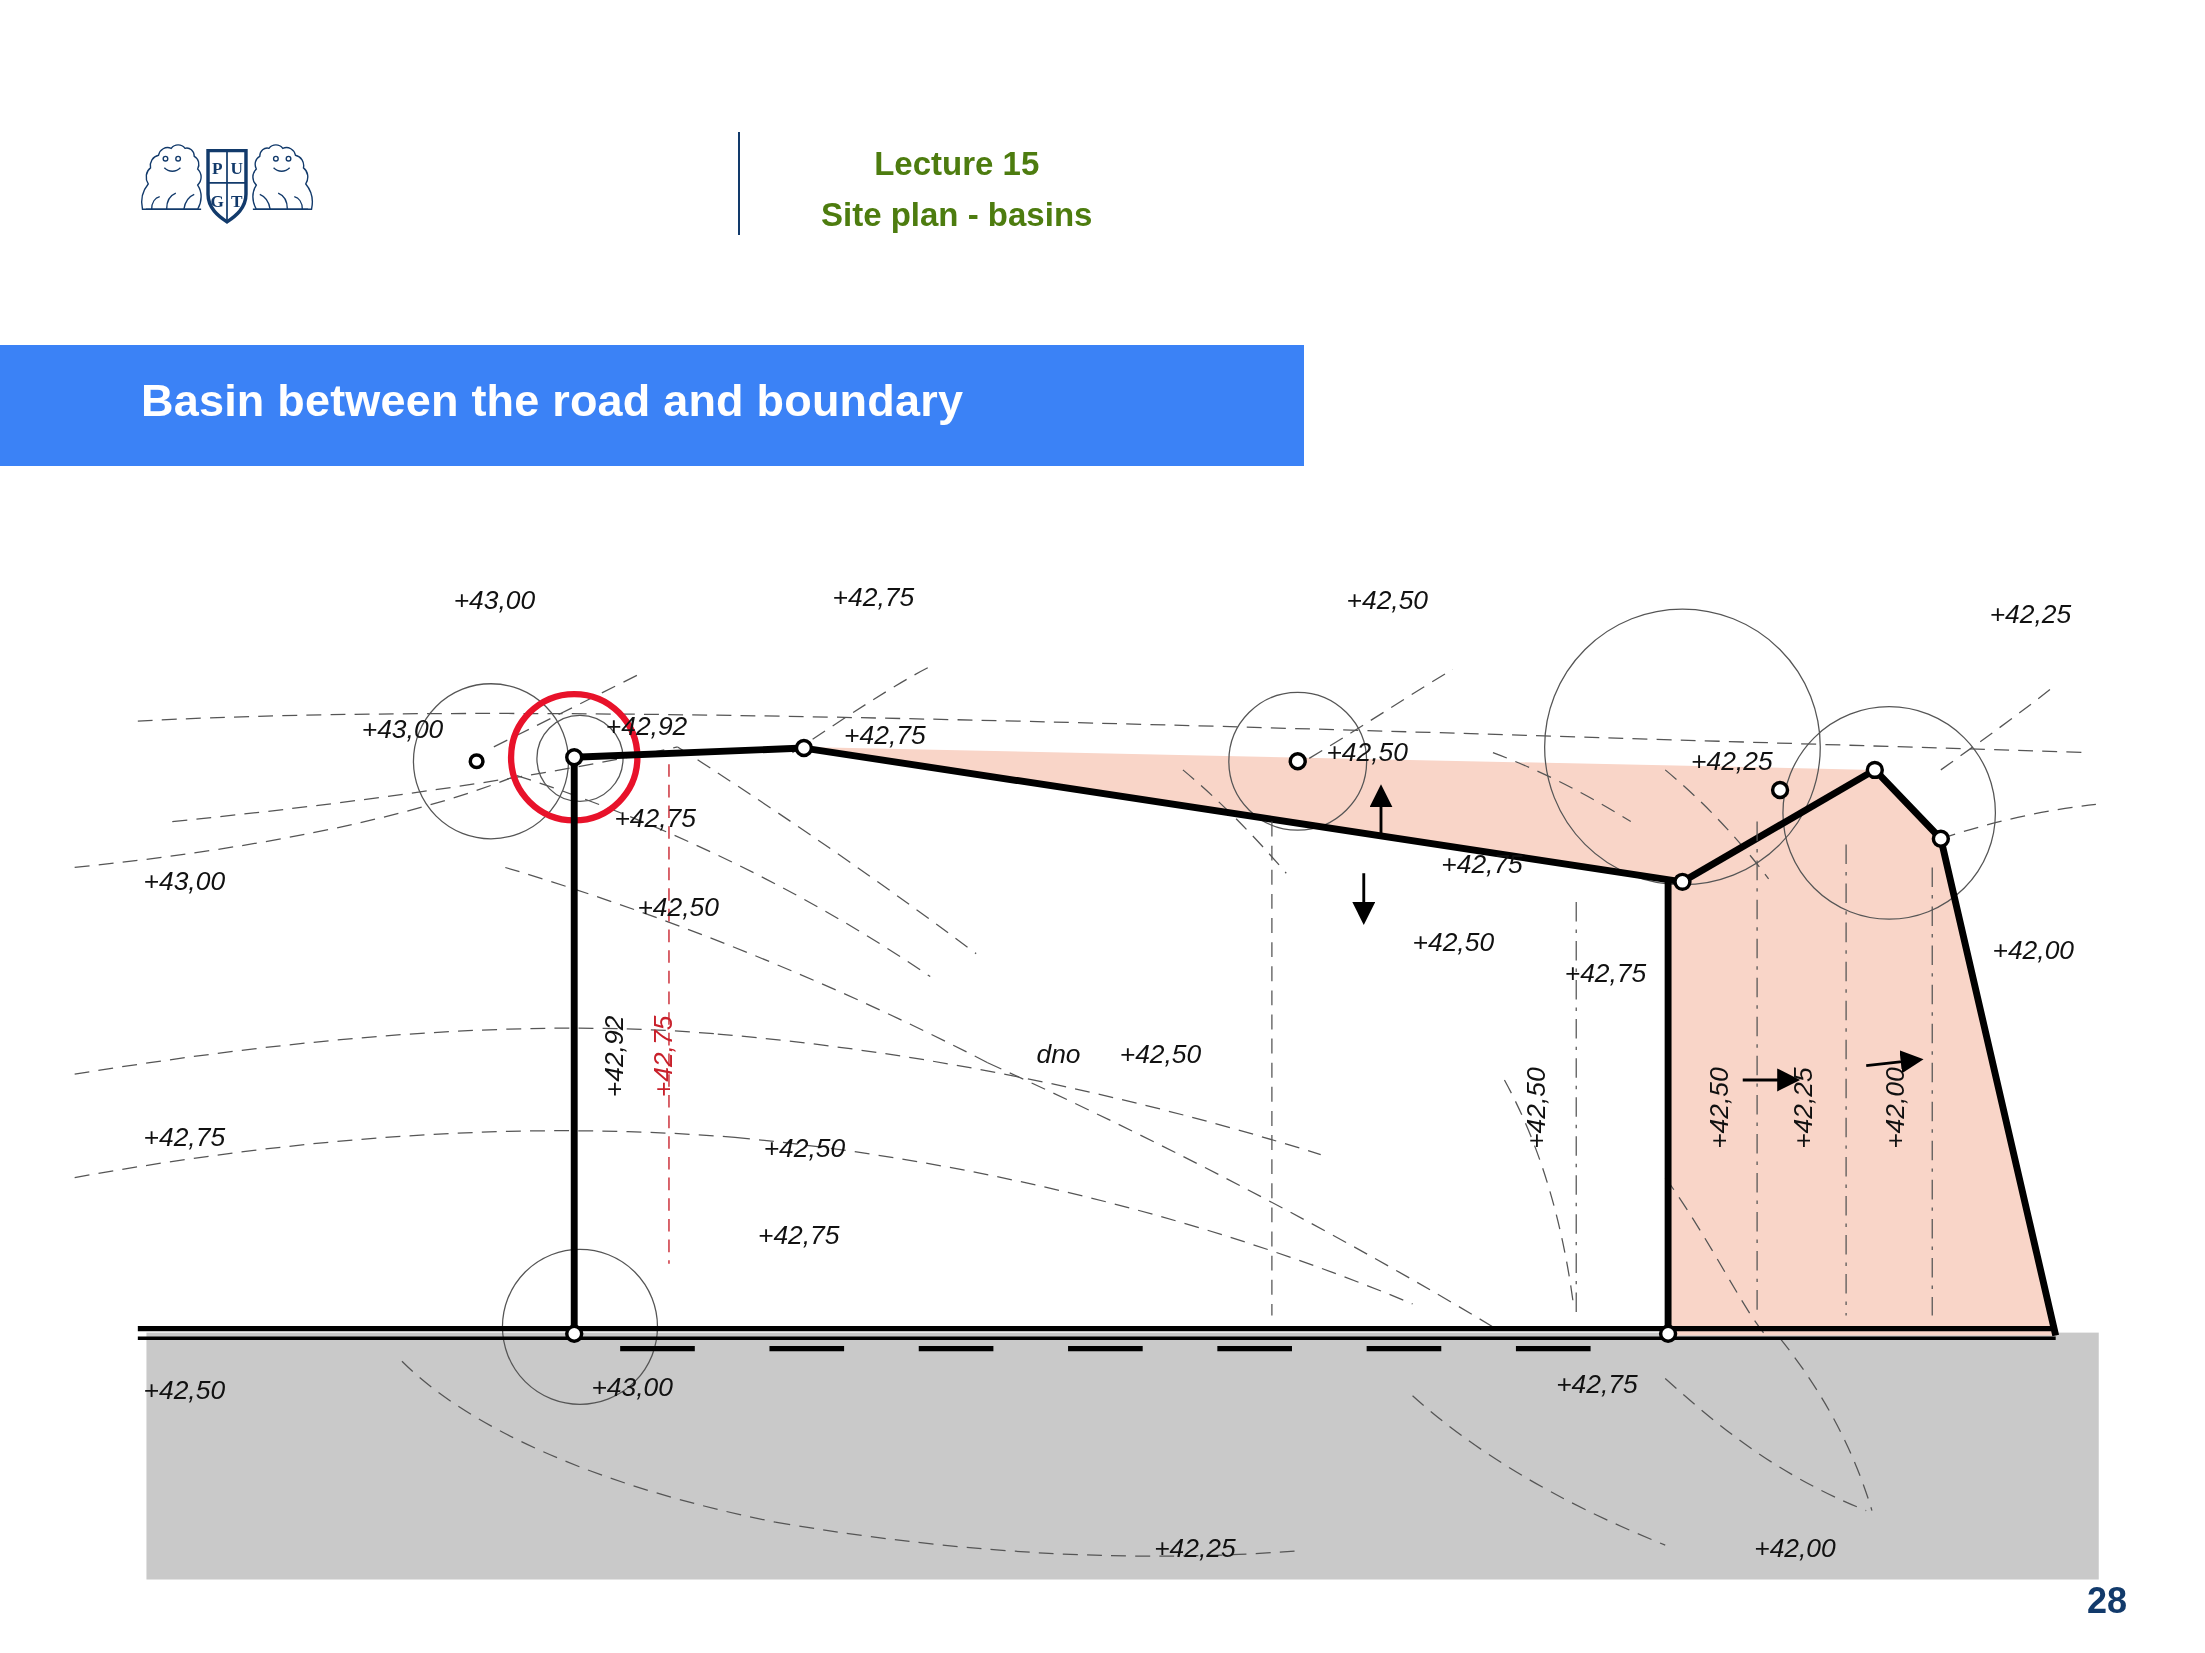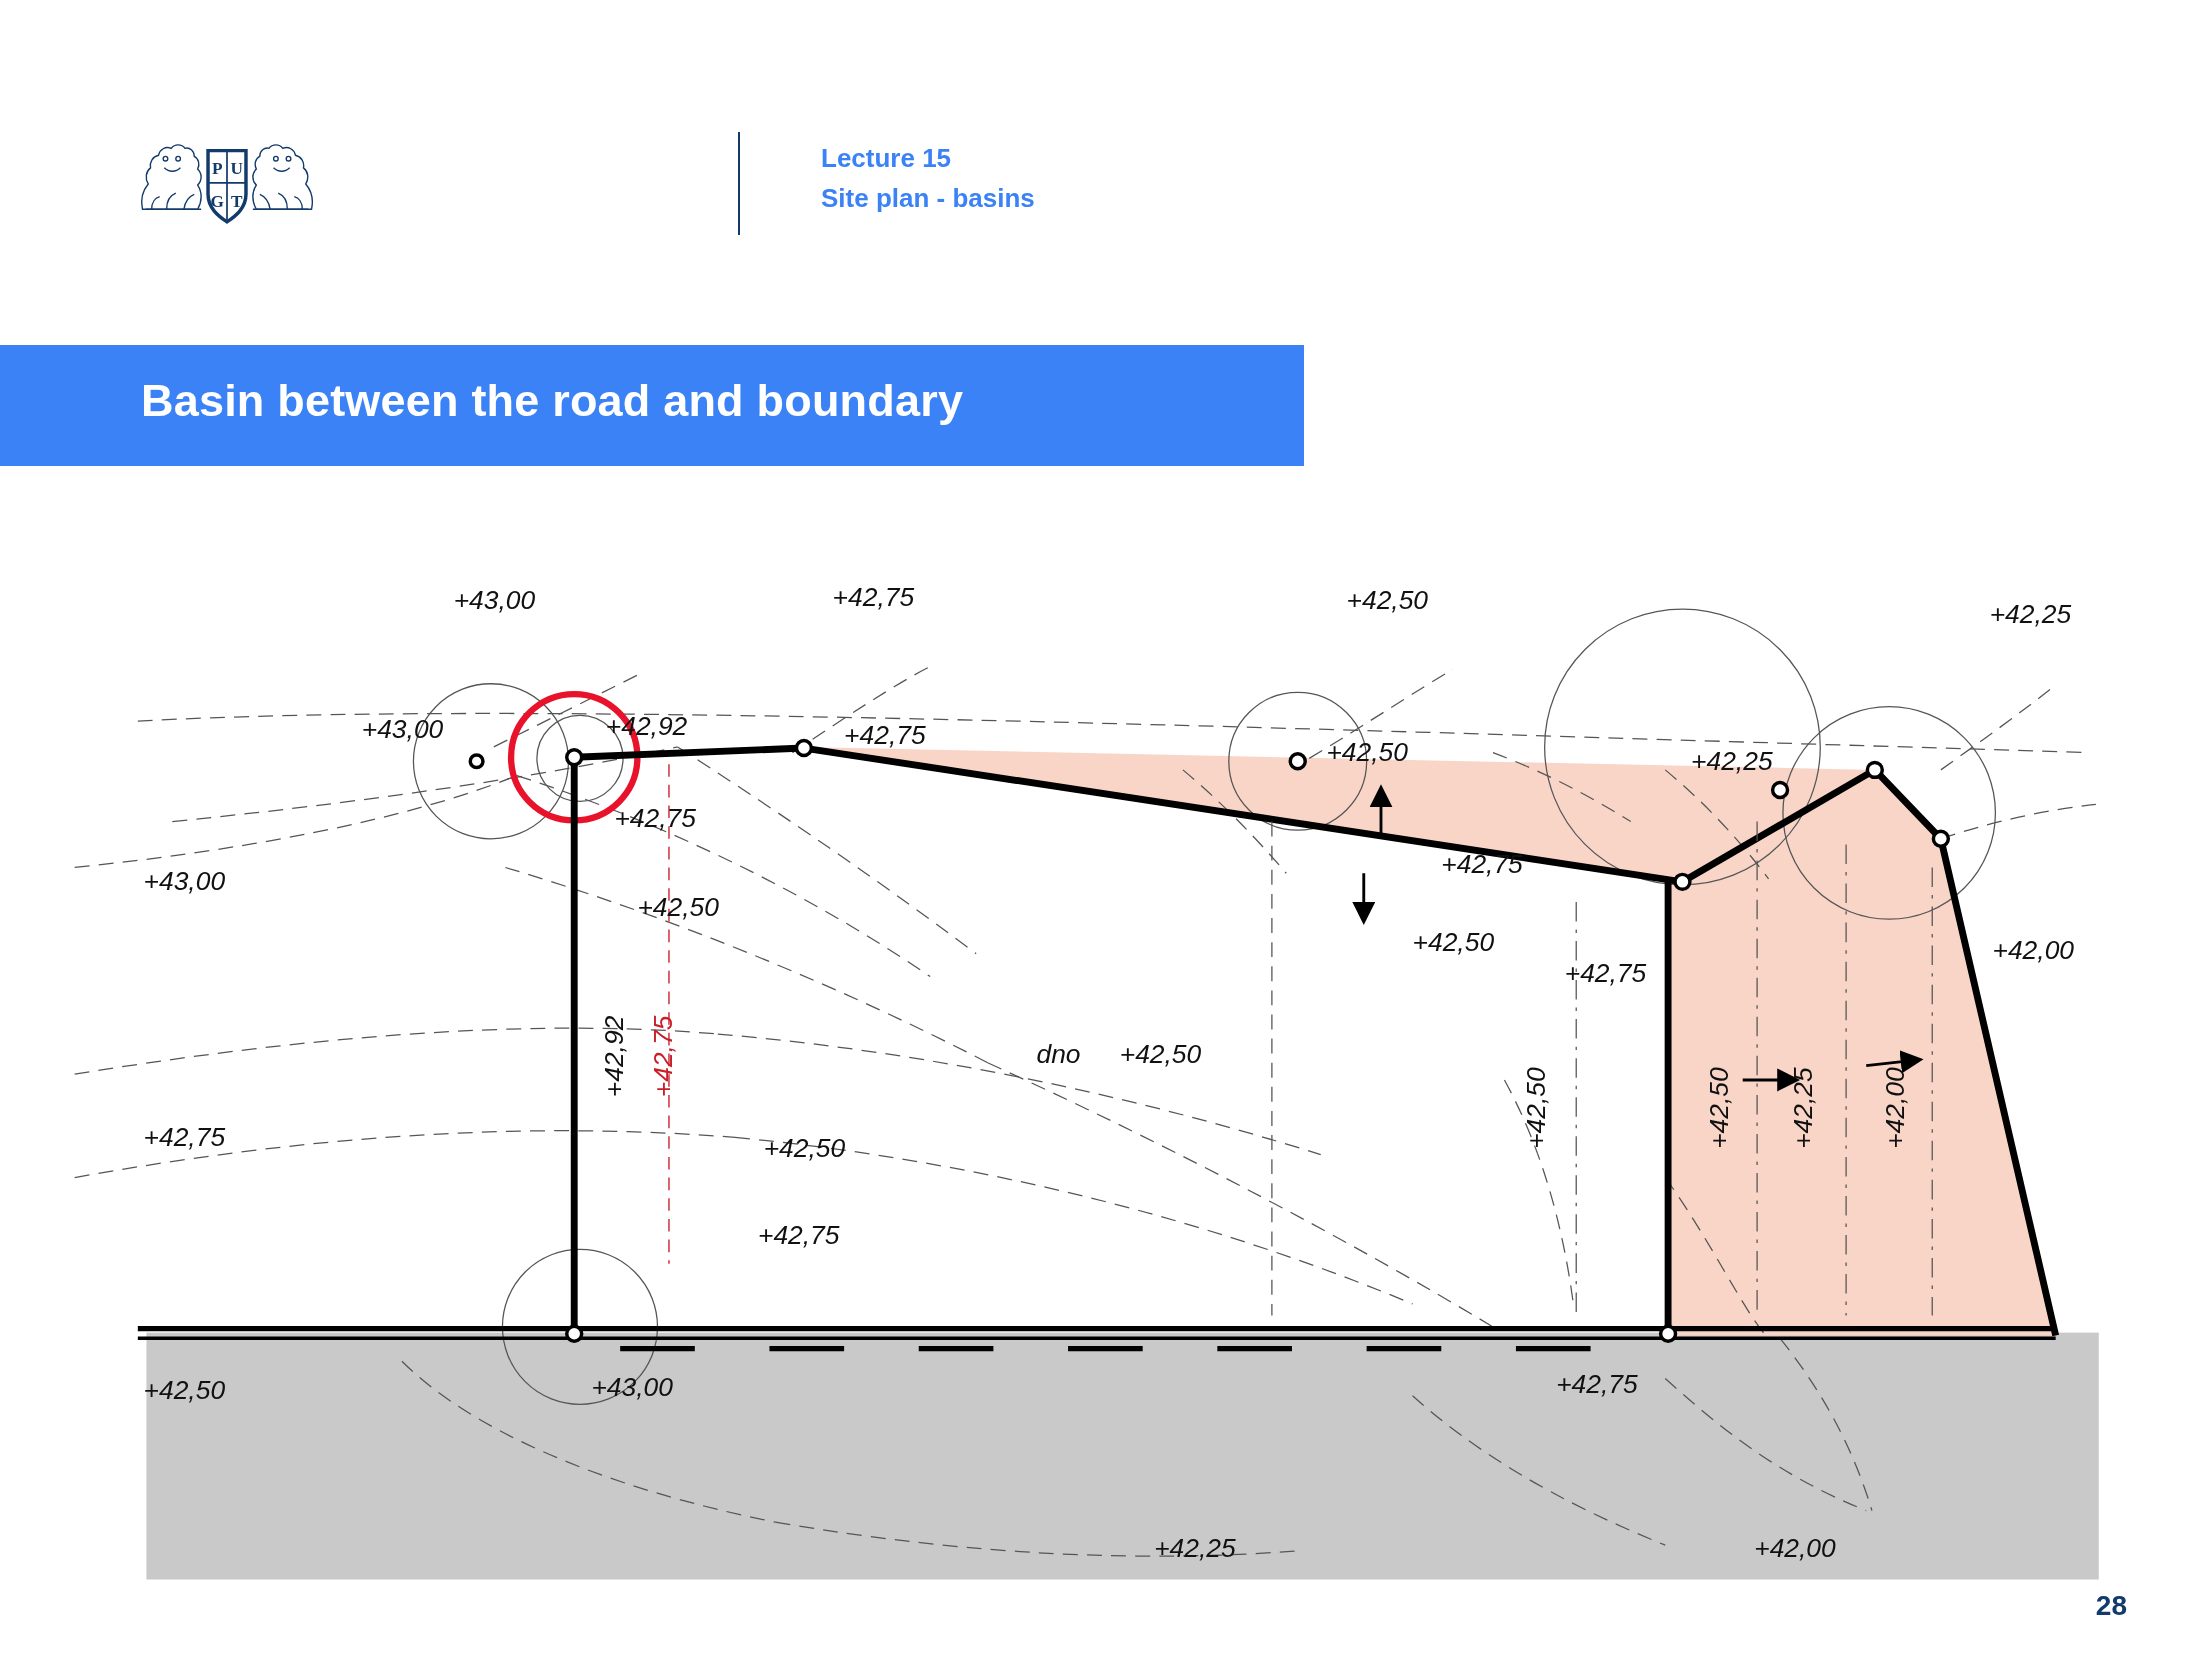--- a/index.html
+++ b/index.html
@@ -42,24 +42,25 @@
   }
   #header-divider {
     position: absolute;
     left: 738px; top: 132px;
     width: 2.3px; height: 103px;
     background: #123a6b;
   }
   #header-titles {
     position: absolute;
     left: 821px; top: 138px;
-    color: #3b82f6;
+    color: #4d7c0f;
     font-weight: bold;
-    font-size: 26px;
+    font-size: 33px;
     line-height: 1.55;
+    text-align: center;
   }
 
   
   #title-band {
     position: absolute;
     left: 0; top: 345px;
     width: 1304px; height: 121px;
     background: #3b82f6;
   }
   #title-band span {
@@ -78,21 +79,21 @@
     width: 1894px; height: 1091px;
   }
   #drawing { display: block; }
 
   
   #page-number {
     position: absolute;
     right: 78px; bottom: 32px;
     color: #123a6b;
     font-weight: bold;
-    font-size: 28px;
+    font-size: 36px;
   }
 </style>
 </head>
 <body>
 
 <div id="header">
 
   <div id="logo-block">
     <div id="crest">
       <svg width="190" height="115" viewBox="0 0 330 200">

